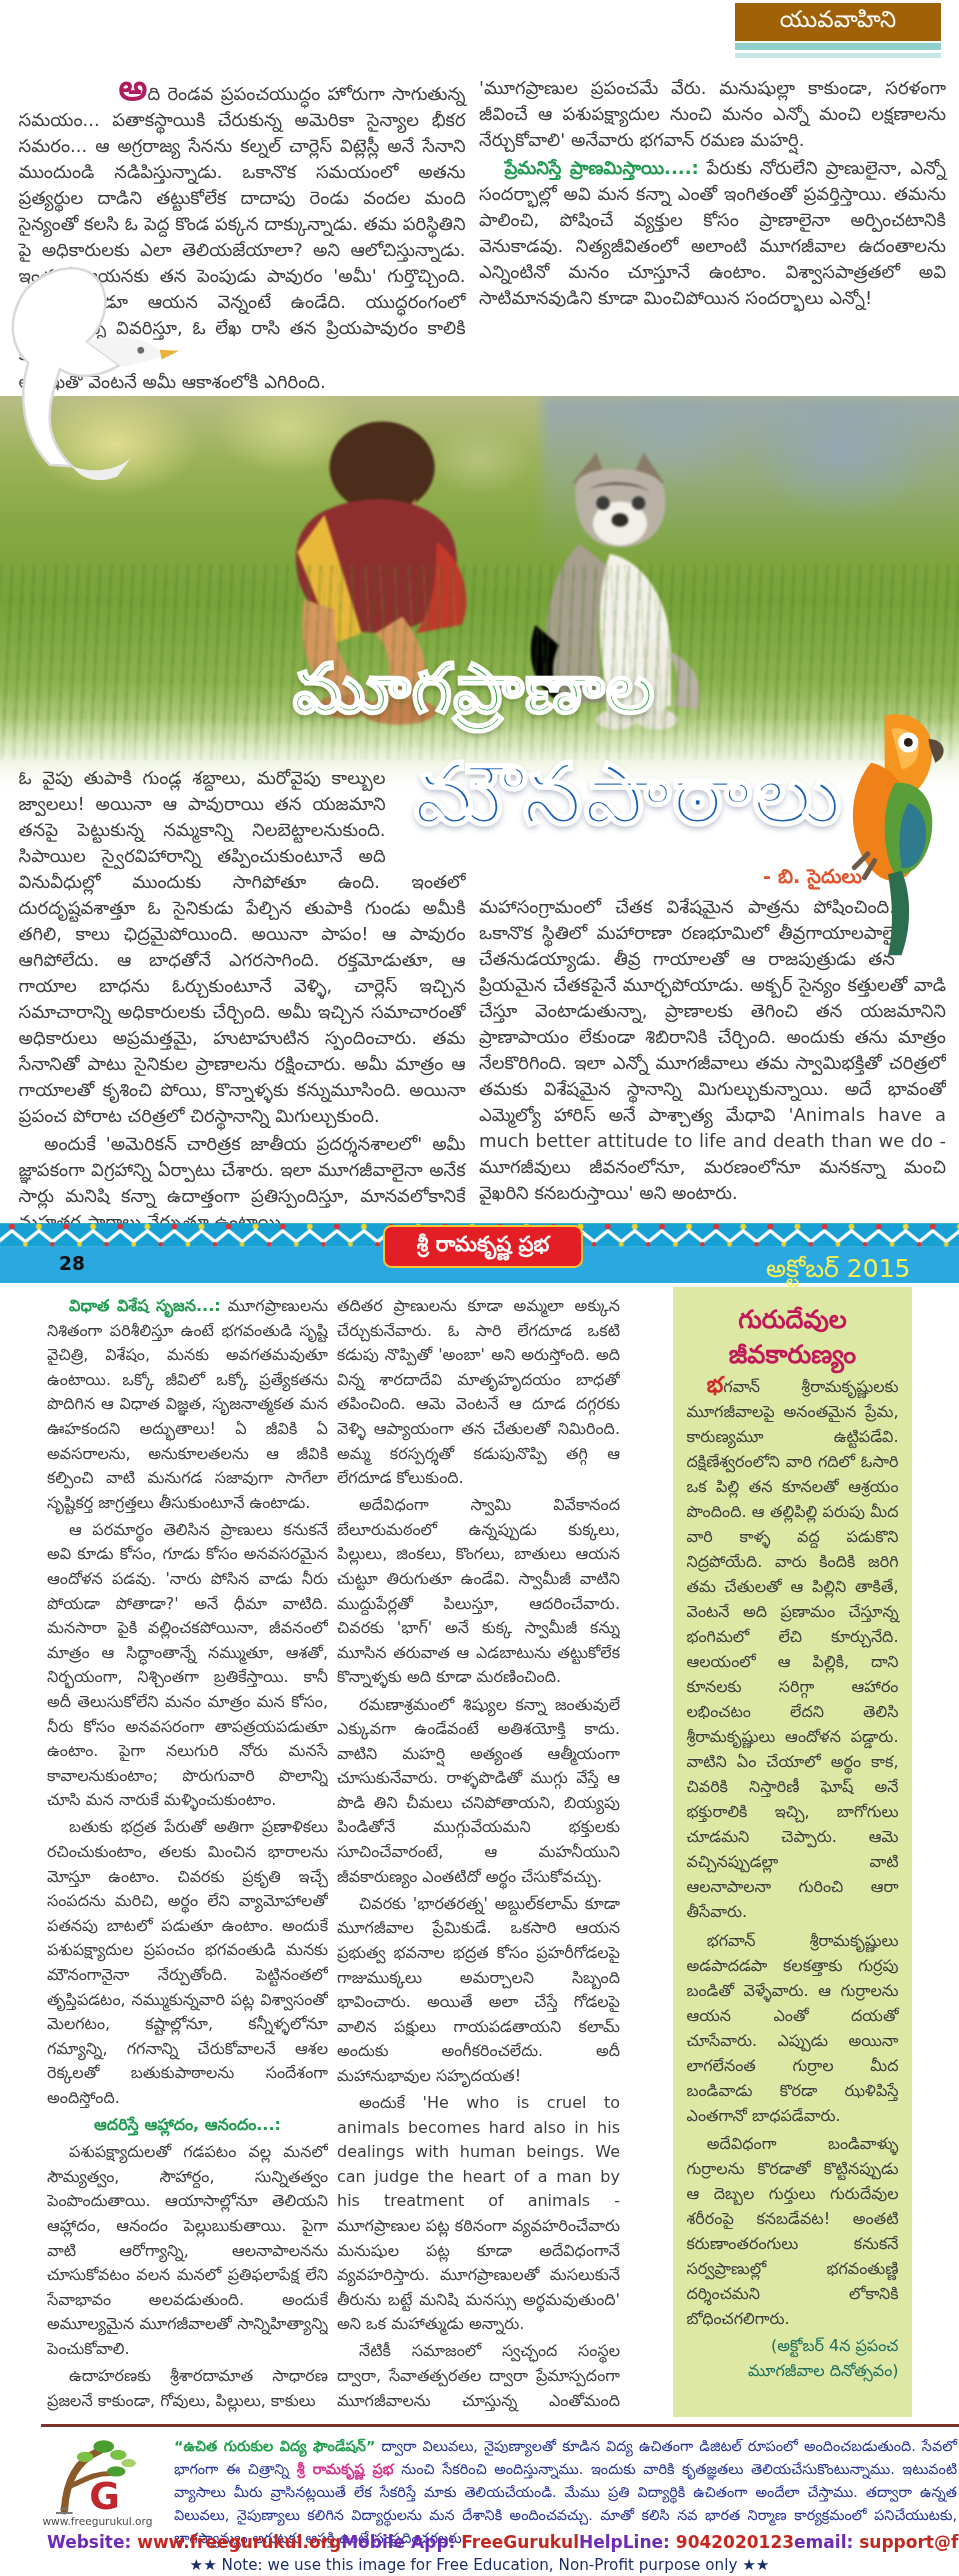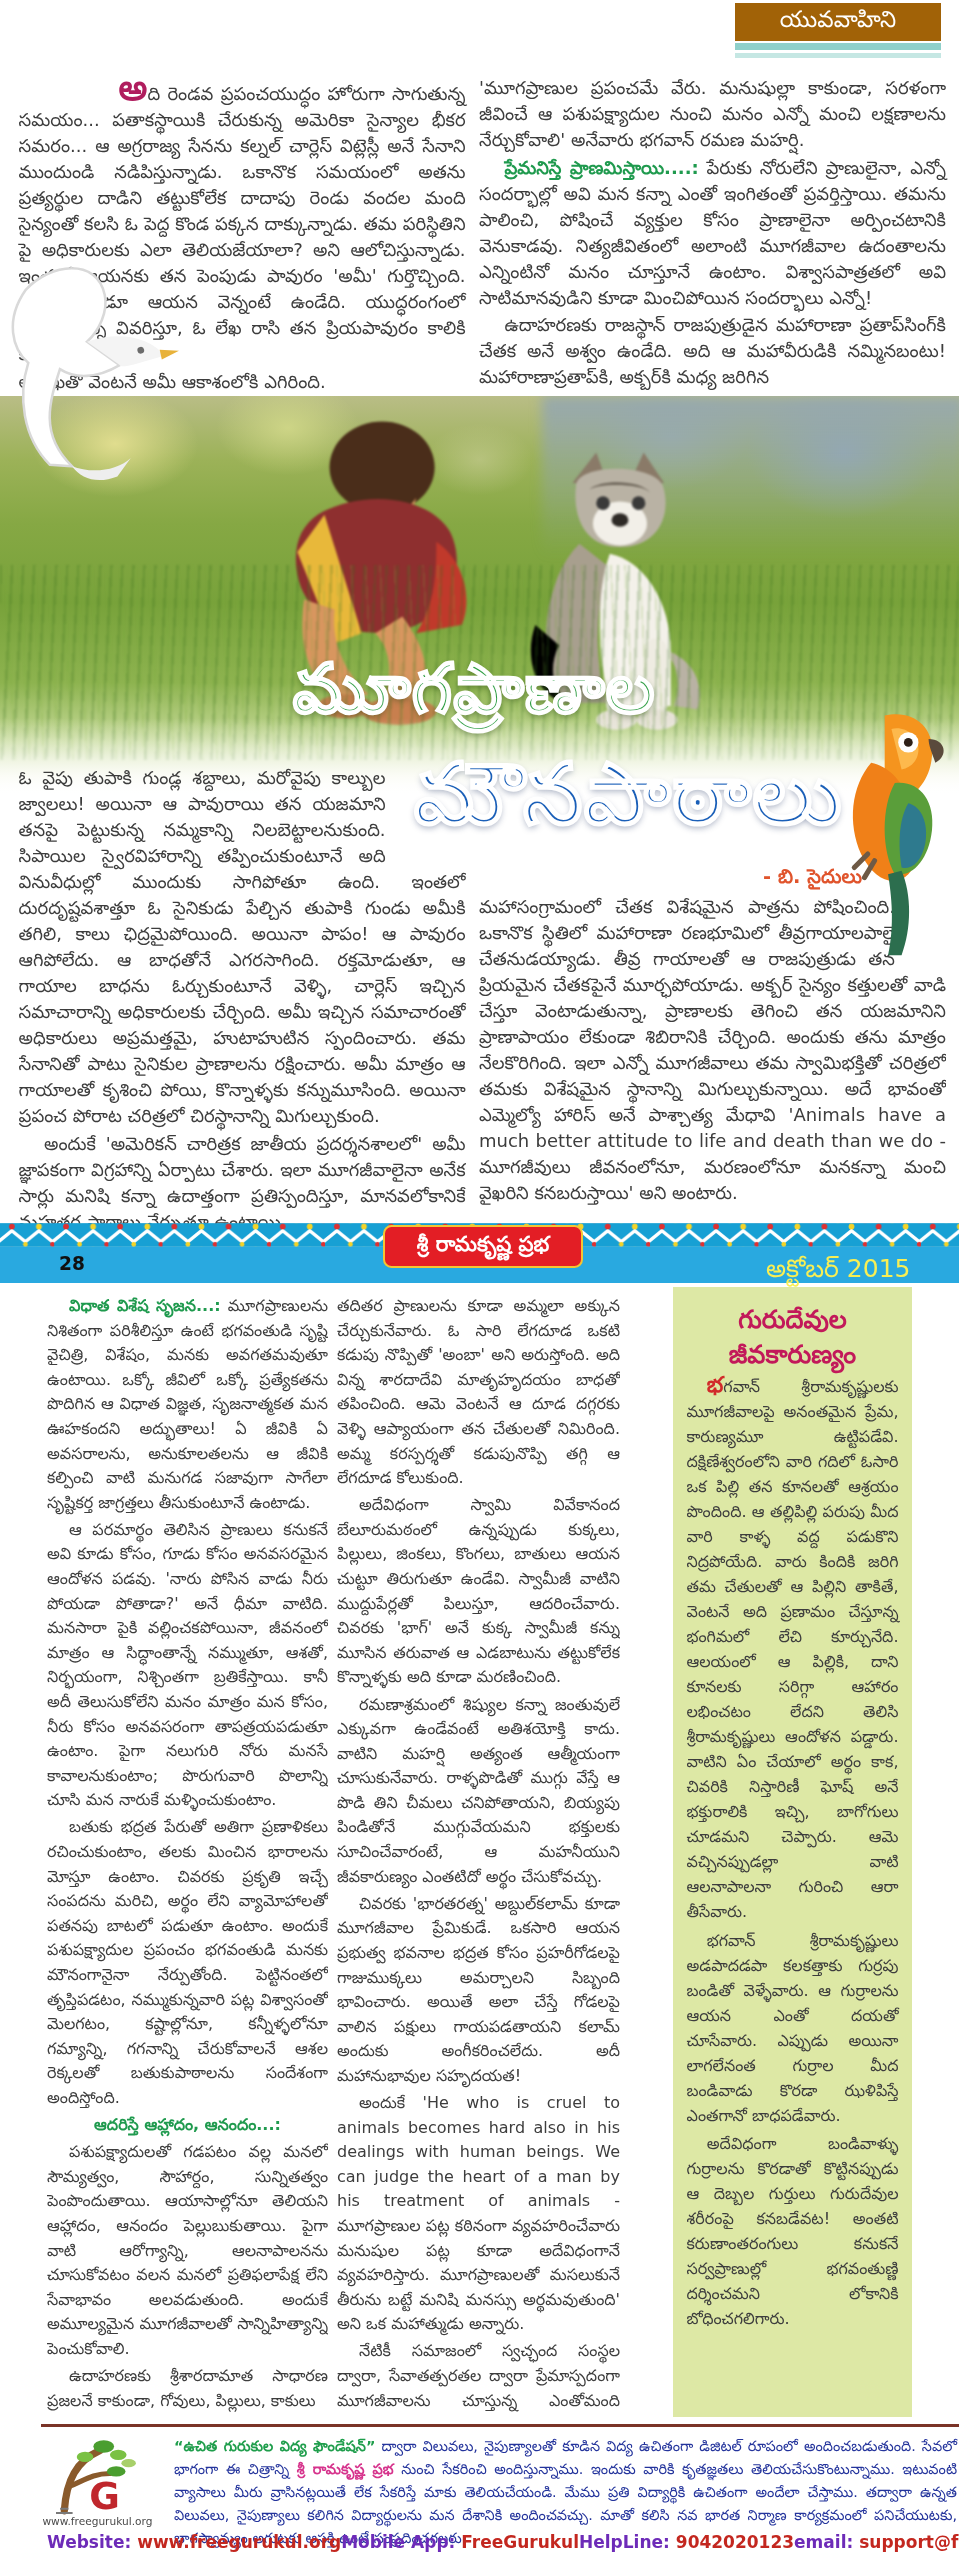--- a/index.html
+++ b/index.html
@@ -95,21 +95,20 @@
   <div class="abs mbar2"></div>
 
   <div class="abs tcol intro-left">
     <p style="text-indent:100px"><span class="dropcap">అ</span><span>ది రెండవ ప్రపంచయుద్ధం హోరుగా సాగుతున్న సమయం... పతాకస్థాయికి చేరుకున్న అమెరికా సైన్యాల భీకర సమరం... ఆ అగ్రరాజ్య సేనను కల్నల్ చార్లెస్ విట్లెస్లీ అనే సేనాని ముందుండి నడిపిస్తున్నాడు. ఒకానొక సమయంలో అతను ప్రత్యర్థుల దాడిని తట్టుకోలేక దాదాపు రెండు వందల మంది సైన్యంతో కలసి ఓ పెద్ద కొండ పక్కన దాక్కున్నాడు. తమ పరిస్థితిని పై అధికారులకు ఎలా తెలియజేయాలా? అని ఆలోచిస్తున్నాడు. ఇంతలో ఆయనకు తన పెంపుడు పావురం 'అమీ' గుర్తొచ్చింది. అది ఎప్పుడూ ఆయన వెన్నంటే ఉండేది. యుద్ధరంగంలో పరిస్థితులన్నీ వివరిస్తూ, ఓ లేఖ రాసి తన ప్రియపావురం కాలికి కట్టాడు.</span></p>
     <p class="dove-shift">ఆ లేఖతో వెంటనే అమీ ఆకాశంలోకి ఎగిరింది.</p>
   </div>
 
   <div class="abs tcol intro-right">
     <p>'మూగప్రాణుల ప్రపంచమే వేరు. మనుషుల్లా కాకుండా, సరళంగా జీవించే ఆ పశుపక్ష్యాదుల నుంచి మనం ఎన్నో మంచి లక్షణాలను నేర్చుకోవాలి' అనేవారు భగవాన్ రమణ మహర్షి.</p>
     <p class="ind"><span class="ghead">ప్రేమనిస్తే ప్రాణమిస్తాయి....:</span><span> పేరుకు నోరులేని ప్రాణులైనా, ఎన్నో సందర్భాల్లో అవి మన కన్నా ఎంతో ఇంగితంతో ప్రవర్తిస్తాయి. తమను పాలించి, పోషించే వ్యక్తుల కోసం ప్రాణాలైనా అర్పించటానికి వెనుకాడవు. నిత్యజీవితంలో అలాంటి మూగజీవాల ఉదంతాలను ఎన్నింటినో మనం చూస్తూనే ఉంటాం. విశ్వాసపాత్రతలో అవి సాటిమానవుడిని కూడా మించిపోయిన సందర్భాలు ఎన్నో!</span></p>
-    <p class="ind">ఉదాహరణకు రాజస్థాన్ రాజపుత్రుడైన మహారాణా ప్రతాప్‌సింగ్‌కి చేతక అనే అశ్వం ఉండేది. అది ఆ మహావీరుడికి నమ్మినబంటు! మహారాణాప్రతాప్‌కి, అక్బర్‌కి మధ్య జరిగిన</p>
   </div>
 
   <svg class="abs" style="left:-6.8px;top:250px;z-index:5" width="227" height="233" viewBox="0 0 268 275">
     <g transform="rotate(-12 130 140)">
       <path d="M60 30 C95 5 150 10 150 55 C150 75 135 95 118 105 L150 140 C120 150 95 145 80 130 C60 165 40 200 70 245 L45 238 C20 200 25 150 45 115 C30 95 28 60 60 30 Z" fill="#ffffff" stroke="#d9d9d9" stroke-width="3"></path>
       <path d="M118 105 C160 100 190 115 205 140 C175 142 150 145 150 140 Z" fill="#f4f4f4"></path>
       <circle cx="178" cy="128" r="4" fill="#6b6b6b"></circle>
       <path d="M200 132 L222 138 L200 144 Z" fill="#e8b23a"></path>
       <path d="M70 245 C90 258 120 262 140 250 L120 268 C95 272 78 262 70 245 Z" fill="#eeeeee"></path>
     </g>
@@ -211,20 +210,21 @@
     <p class="bind"><span>నేటికీ సమాజంలో స్వచ్ఛంద సంస్థల ద్వారా, సేవాతత్పరతల ద్వారా ప్రేమాస్పదంగా మూగజీవాలను చూస్తున్న ఎంతోమంది జంతుప్రేమికులు అభినందనీయులు. </span></p>
   </div>
 
   <div class="abs sidebar">
     <p class="sb-title">గురుదేవుల</p>
     <p class="sb-title">జీవకారుణ్యం</p>
     <div class="sb-body">
       <p><span class="sb-drop">భ</span><span>గవాన్ శ్రీరామకృష్ణులకు మూగజీవాలపై అనంతమైన ప్రేమ, కారుణ్యమూ ఉట్టిపడేవి. దక్షిణేశ్వరంలోని వారి గదిలో ఓసారి ఒక పిల్లి తన కూనలతో ఆశ్రయం పొందింది. ఆ తల్లిపిల్లి పరుపు మీద వారి కాళ్ళ వద్ద పడుకొని నిద్రపోయేది. వారు కిందికి జరిగి తమ చేతులతో ఆ పిల్లిని తాకితే, వెంటనే అది ప్రణామం చేస్తూన్న భంగిమలో లేచి కూర్చునేది. ఆలయంలో ఆ పిల్లికి, దాని కూనలకు సరిగ్గా ఆహారం లభించటం లేదని తెలిసి శ్రీరామకృష్ణులు ఆందోళన పడ్డారు. వాటిని ఏం చేయాలో అర్థం కాక, చివరికి నిస్తారిణీ ఘోష్ అనే భక్తురాలికి ఇచ్చి, బాగోగులు చూడమని చెప్పారు. ఆమె వచ్చినప్పుడల్లా వాటి ఆలనాపాలనా గురించి ఆరా తీసేవారు.</span></p>
       <p>భగవాన్ శ్రీరామకృష్ణులు అడపాదడపా కలకత్తాకు గుర్రపు బండితో వెళ్ళేవారు. ఆ గుర్రాలను ఆయన ఎంతో దయతో చూసేవారు. ఎప్పుడు అయినా లాగలేనంత గుర్రాల మీద బండివాడు కొరడా ఝళిపిస్తే ఎంతగానో బాధపడేవారు.</p>
       <p>అదేవిధంగా బండివాళ్ళు గుర్రాలను కొరడాతో కొట్టినప్పుడు ఆ దెబ్బల గుర్తులు గురుదేవుల శరీరంపై కనబడేవట! అంతటి కరుణాంతరంగులు కనుకనే సర్వప్రాణుల్లో భగవంతుణ్ణి దర్శించమని లోకానికి బోధించగలిగారు.</p>
+      <p class="sb-foot">(అక్టోబర్ 4న ప్రపంచ మూగజీవాల దినోత్సవం)</p>
     </div>
   </div>
 
   <div class="abs rule"></div>
 
   <div class="abs logo">
     <svg width="127" height="83" viewBox="0 0 120 80">
       <path d="M28 76 C30 46 40 28 62 18" stroke="#8a5a2b" stroke-width="7" fill="none" stroke-linecap="round"></path>
       <path d="M34 52 C48 46 56 40 72 40" stroke="#8a5a2b" stroke-width="5" fill="none" stroke-linecap="round"></path>
       <ellipse cx="66" cy="14" rx="10" ry="6" fill="#4a9e2f"></ellipse>
@@ -242,15 +242,16 @@
     <span class="seg-g">“ఉచిత గురుకుల విద్య ఫౌండేషన్”</span><span class="seg-b"> ద్వారా విలువలు, నైపుణ్యాలతో కూడిన విద్య ఉచితంగా డిజిటల్ రూపంలో అందించబడుతుంది. సేవలో భాగంగా ఈ చిత్రాన్ని </span><span class="seg-p">శ్రీ రామకృష్ణ ప్రభ</span><span class="seg-b"> నుంచి సేకరించి అందిస్తున్నాము. ఇందుకు వారికి కృతజ్ఞతలు తెలియచేసుకొంటున్నాము. ఇటువంటి వ్యాసాలు మీరు వ్రాసినట్లయితే లేక సేకరిస్తే మాకు తెలియచేయండి. మేము ప్రతి విద్యార్థికి ఉచితంగా అందేలా చేస్తాము. తద్వారా ఉన్నత విలువలు, నైపుణ్యాలు కలిగిన విద్యార్థులను మన దేశానికి అందించవచ్చు. మాతో కలిసి నవ భారత నిర్మాణ కార్యక్రమంలో పనిచేయుటకు, భాగస్వామ్యం అగుటకు ఆసక్తి ఉంటే సంప్రదించగలరు.</span>
   </div>
 
   <div class="abs contacts">
     <span class="cpair"><span class="clabel">Website:</span> <span class="cvalue">www.freegurukul.org</span></span>
     <span class="cpair"><span class="clabel">Mobile App:</span> <span class="cvalue">FreeGurukul</span></span>
     <span class="cpair"><span class="clabel">HelpLine:</span> <span class="cvalue">9042020123</span></span>
     <span class="cpair"><span class="clabel">email:</span> <span class="cvalue">support@freegurukul.org</span></span>
   </div>
 
+  <div class="abs note">★★  Note:  we use this image for Free Education, Non-Profit purpose only  ★★</div>
 
 </div>
 
 
 </body></html>

